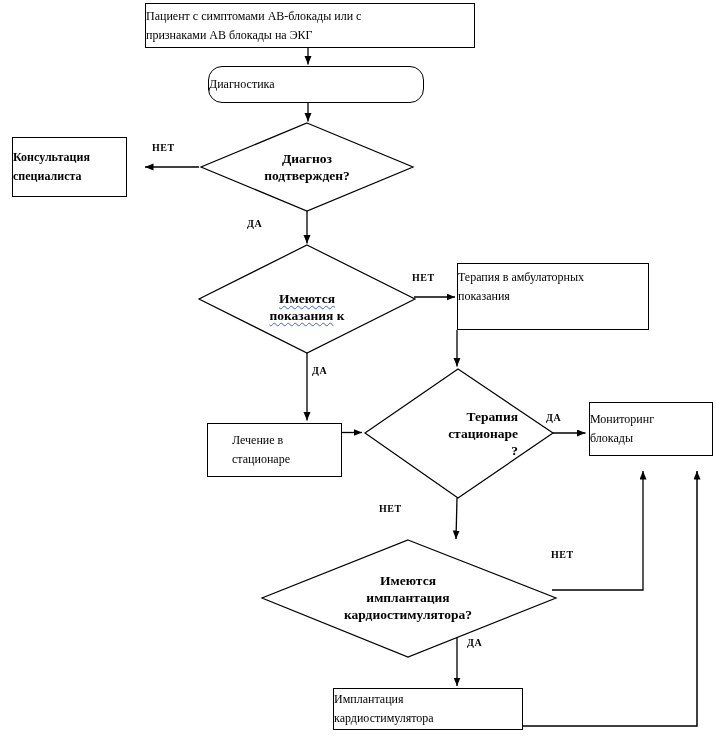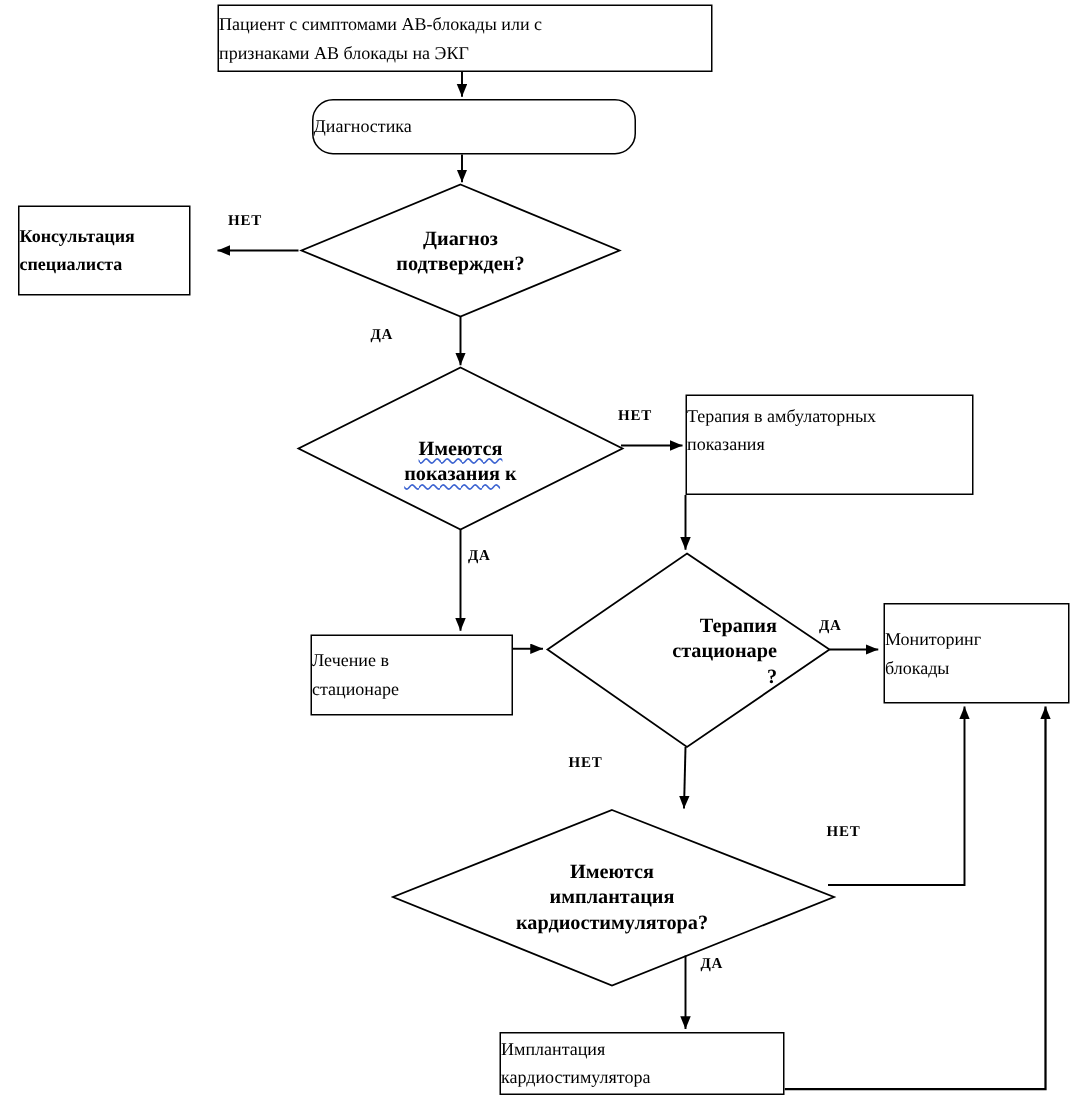--- a/index.html
+++ b/index.html
@@ -93,26 +93,26 @@
   <div class="box" style="left:12px; top:137px; width:115px; height:60px;font-weight:bold;">
     <div>Консультация</div>
     <div>специалиста</div>
   </div>
 
   <div class="box top-align" style="left:457px; top:263px; width:192px; height:67px;">
     <div>Терапия в амбулаторных</div>
     <div>показания</div>
   </div>
 
-  <div class="box" style="left:207px; top:423px; width:135px; height:54px;">
+  <div class="box" style="left:207px; top:423px; width:135px; height:54px;padding-left:24px;">
     <div>Лечение в</div>
     <div>стационаре</div>
   </div>
 
-  <div class="box" style="left:589px; top:402px; width:124px; height:67px;">
+  <div class="box" style="left:589px; top:402px; width:124px; height:54px;">
     <div>Мониторинг</div>
     <div>блокады</div>
   </div>
 
   <div class="box" style="left:333px; top:688px; width:190px; height:42px;">
     <div>Имплантация</div>
     <div>кардиостимулятора</div>
   </div>
 
   <div class="dtext" style="left:227px; top:150px; width:160px;">

